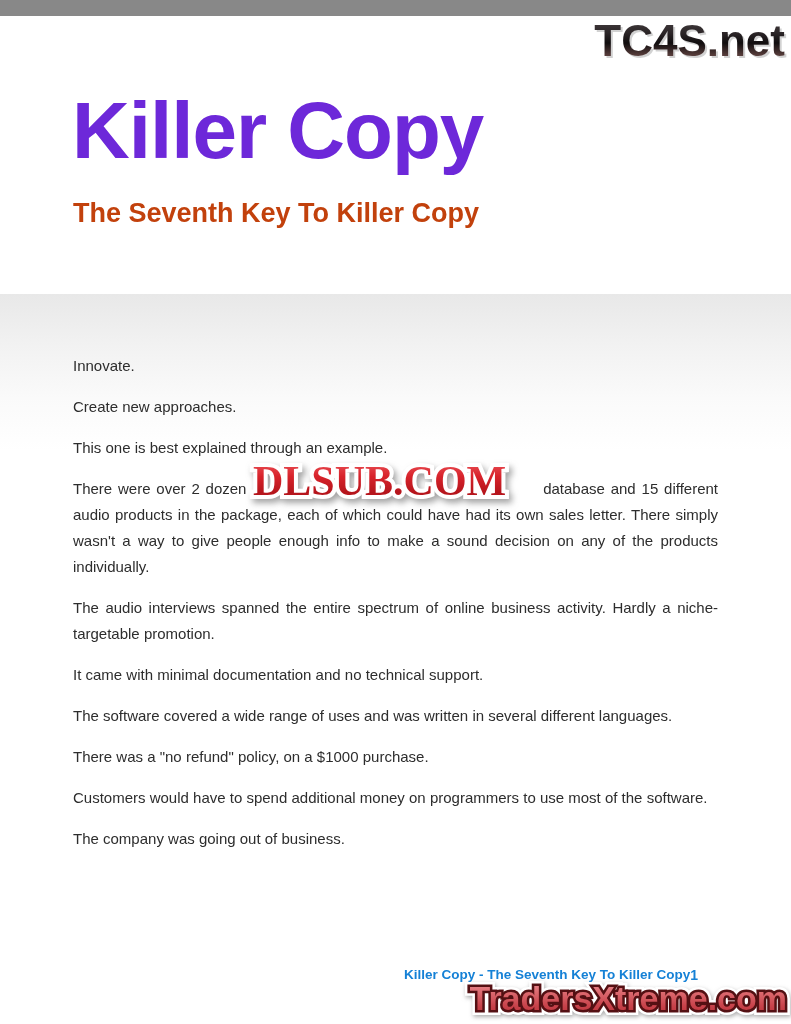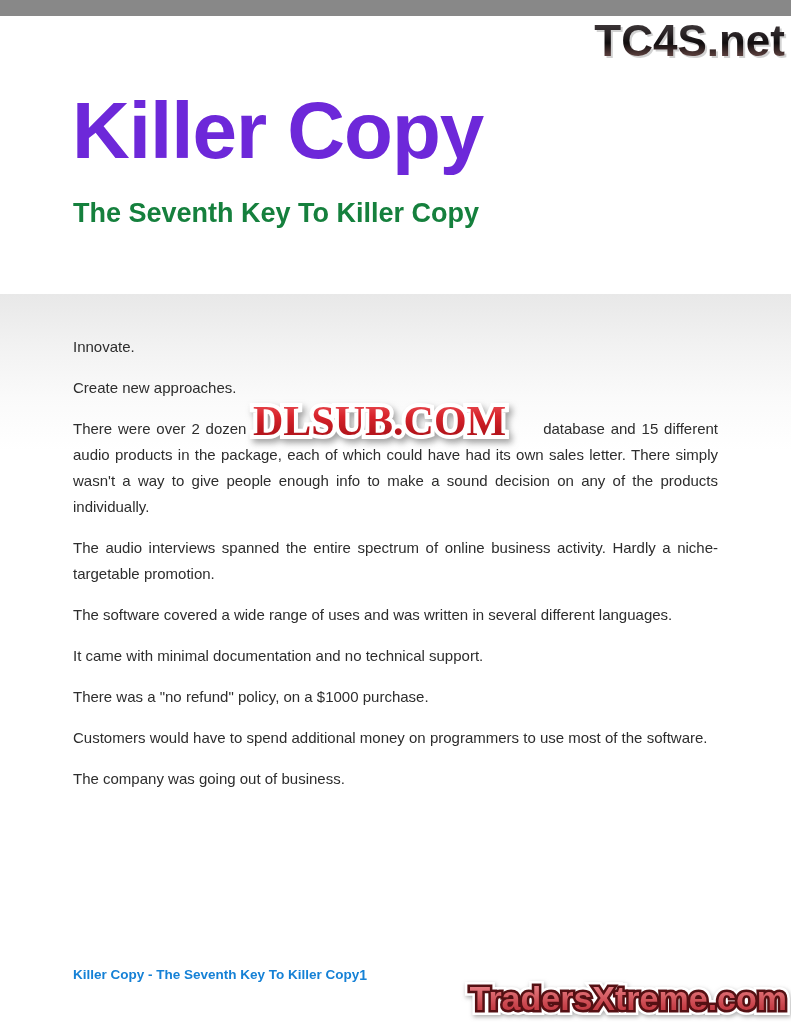--- a/index.html
+++ b/index.html
@@ -18,31 +18,31 @@
     filter:drop-shadow(2px 2px 0 rgba(165,165,165,0.5));
   }
 
   .doc-title {
     position:absolute; left:72px; top:75px; margin:0;
     font-size:80px; font-weight:bold; color:#6d28d9;
     letter-spacing:-1px; line-height:1; white-space:nowrap;
   }
   .doc-subtitle {
     position:absolute; left:73px; top:181px; margin:0;
-    font-size:27px; font-weight:bold; color:#15803d; line-height:1.2; white-space:nowrap;
+    font-size:27px; font-weight:bold; color:#c2410c; line-height:1.2; white-space:nowrap;
   }
 
   
   .band {
     position:absolute; left:0; top:278px; width:791px; height:746px;
     background:linear-gradient(to bottom,#e8e8e8 0%,#f2f2f2 7%,#fafafa 14%,#ffffff 21%,#ffffff 100%);
   }
 
   .content {
-    position:absolute; left:73px; top:318px; width:645px;
+    position:absolute; left:73px; top:337px; width:645px;
     color:#2d2d2d; font-size:15px; line-height:26px;
   }
   .para { margin:0 0 15px 0; text-align:justify; }
   .obscured { position:relative; }
   .wm-gap { display:inline-block; width:285px; height:1px; }
 
   
   .watermark {
     position:absolute; left:180px; top:-16px; white-space:nowrap;
     font-family:Liberation Serif, serif; font-weight:bold;
@@ -54,21 +54,21 @@
     filter:drop-shadow(3px 4px 3px rgba(105,105,105,0.6));
   }
   .wm-fill {
     position:relative;
     background:linear-gradient(to bottom,#ee5a60 0%,#d8232b 40%,#b5151c 75%,#c21a21 100%);
     -webkit-background-clip:text; background-clip:text; color:transparent;
   }
 
   .footer {
     position:absolute; left:73px; top:950px; width:645px;
-    display:flex; justify-content:flex-start; align-items:flex-start;
+    display:flex; justify-content:flex-end; align-items:flex-start;
     color:#1581d6; font-weight:bold; font-size:13.5px; line-height:18px;
   }
   .footer .page-num { margin-right:20px; font-size:14px; }
 
   
   .tx-logo {
     position:absolute; right:4px; bottom:20px; white-space:nowrap;
     font-weight:bold; font-size:34px; line-height:1.3;
   }
   .tx-layer { position:absolute; left:0; top:0; }
@@ -93,31 +93,32 @@
   </div>
 
   <h1 class="doc-title">Killer Copy</h1>
   <h2 class="doc-subtitle">The Seventh Key To Killer Copy</h2>
 
   <div class="band"></div>
 
   <div class="content">
     <p class="para">Innovate.</p>
     <p class="para">Create new approaches.</p>
+    <p class="para">This one is best explained through an example.</p>
 
     <p class="para obscured"><span>There were over 2 dozen</span> <span class="wm-gap"></span> <span>database and 15 different audio products in the package, each of which could have had its own sales letter. There simply wasn't a way to give people enough info to make a sound decision on any of the products individually.</span>
       <span class="watermark">
         <span class="wm-outline">DLSUB.COM</span>
         <span class="wm-fill">DLSUB.COM</span>
       </span>
     </p>
 
     <p class="para">The audio interviews spanned the entire spectrum of online business activity. Hardly a niche-targetable promotion.</p>
+    <p class="para">It came with minimal documentation and no technical support.</p>
     <p class="para">The software covered a wide range of uses and was written in several different languages.</p>
-    <p class="para">It came with minimal documentation and no technical support.</p>
     <p class="para">There was a "no refund" policy, on a $1000 purchase.</p>
     <p class="para">Customers would have to spend additional money on programmers to use most of the software.</p>
     <p class="para">The company was going out of business.</p>
   </div>
 
   <div class="footer">
     <span>Killer Copy - The Seventh Key To Killer Copy</span>
     <span class="page-num">1</span>
   </div>
 

